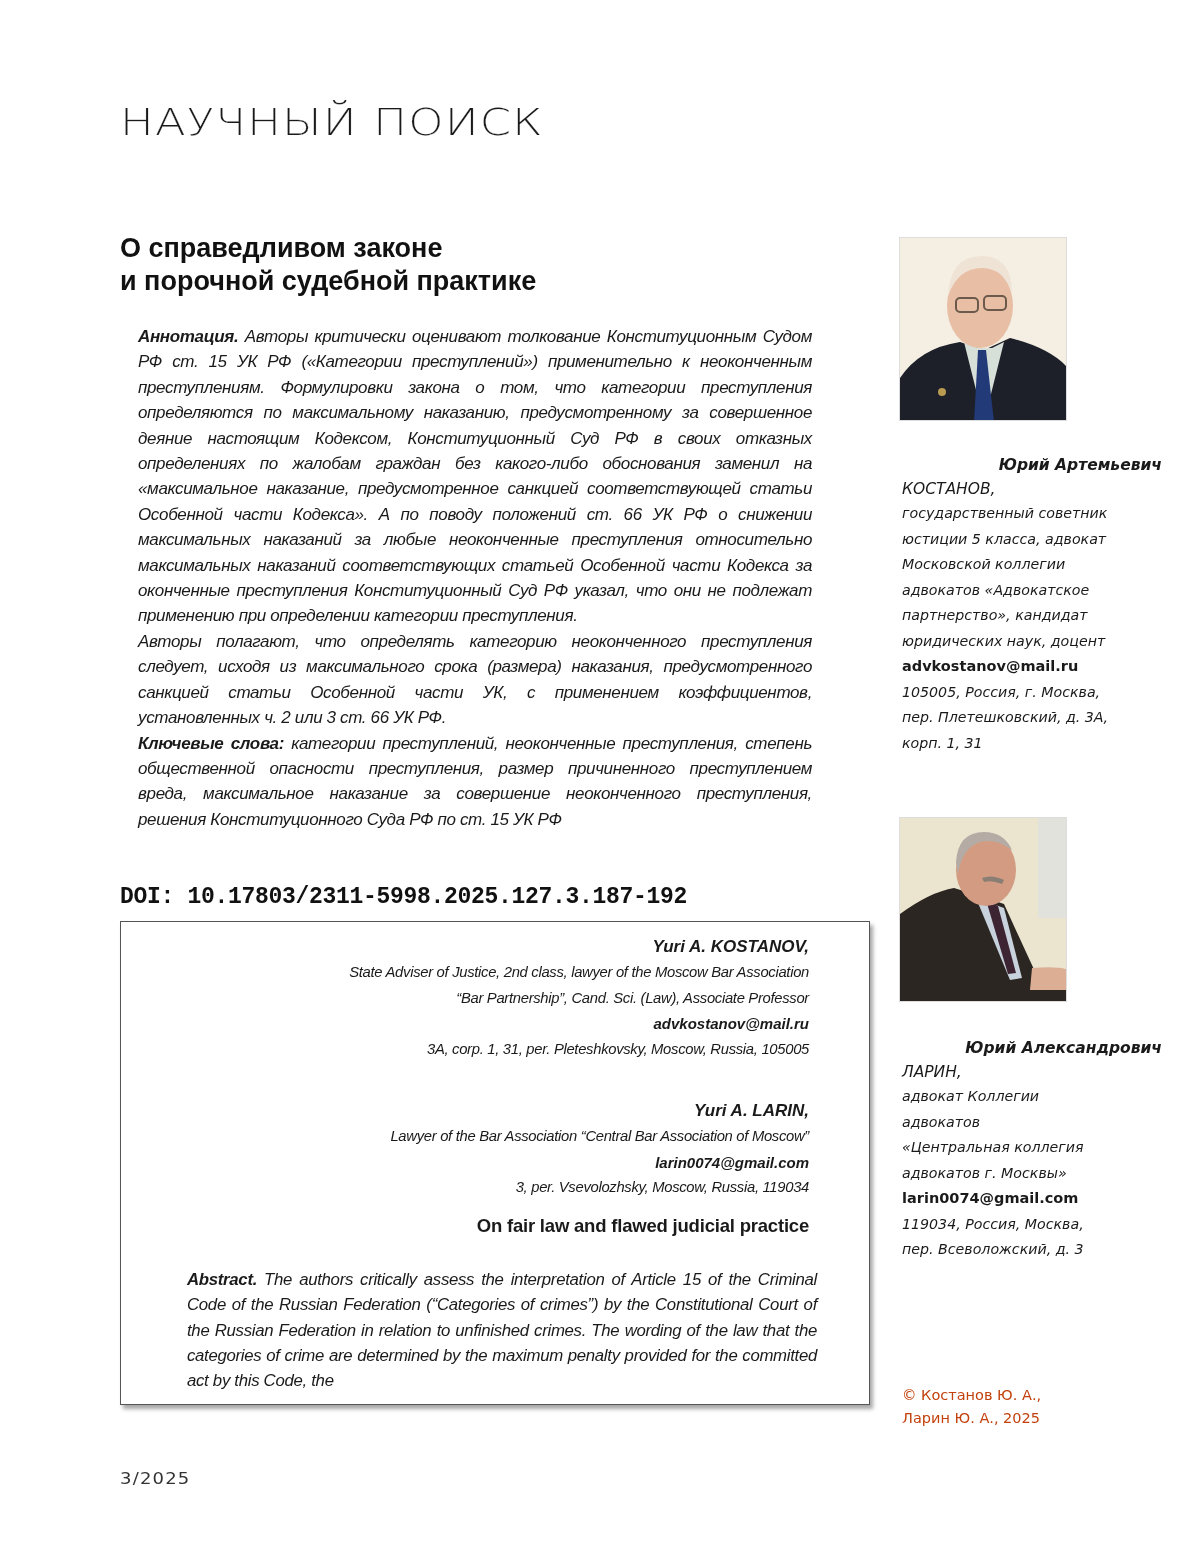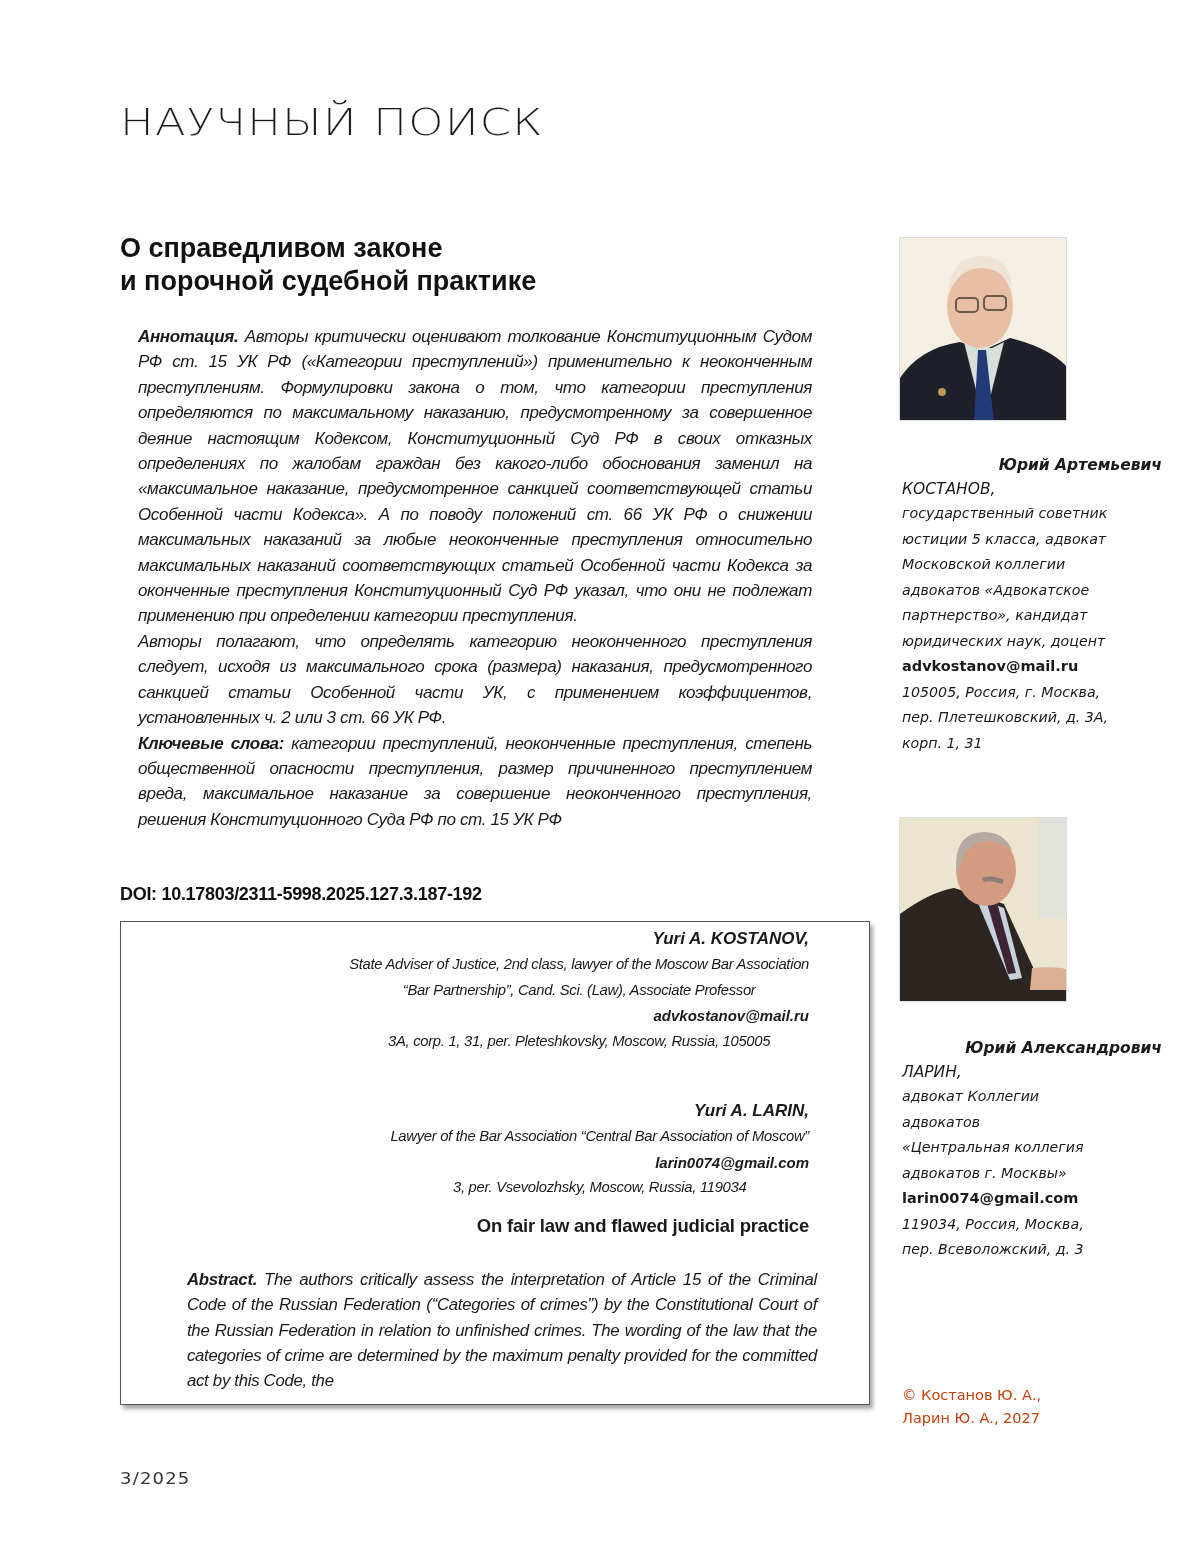--- a/index.html
+++ b/index.html
@@ -24,32 +24,32 @@
     position: absolute; left: 138px; top: 324px; width: 674px;
     font-family: "Liberation Sans", sans-serif; font-style: italic;
     font-size: 17px; line-height: 25.4px; color: #1a1a1a;
     text-align: justify; letter-spacing: -0.35px;
   }
   .annotation p { text-align: justify; text-align-last: left; }
   .annotation .lead { font-weight: bold; }
 
   .doi {
     position: absolute; left: 120px; top: 884px;
-    font-family: Liberation Sans, sans-serif; font-weight: bold;
-    font-size: 18px; color: #111; letter-spacing: -0.3px;
+    font-family: Liberation Mono, monospace; font-weight: bold;
+    font-size: 23px; color: #111; letter-spacing: -0.3px;
   }
 
   .en-box {
     position: absolute; left: 120px; top: 921px; width: 750px; height: 484px;
     border: 1px solid #555; background: #fff;
     box-shadow: 3px 4px 4px rgba(0,0,0,0.35);
   }
   .en-author { position: absolute; right: 60px; text-align: right; font-family: "Liberation Sans", sans-serif; }
   .en-author .name { font-weight: bold; font-style: italic; font-size: 17px; line-height: 26px; }
-  .en-author .line { font-style: italic; font-size: 14.8px; line-height: 25.5px; letter-spacing: -0.3px; text-align: center; }
+  .en-author .line { font-style: italic; font-size: 14.8px; line-height: 25.5px; letter-spacing: -0.3px; }
   .en-author .email { font-weight: bold; font-style: italic; font-size: 15px; line-height: 25.5px; }
   .en-title {
     position: absolute; right: 60px; top: 293px;
     font-family: "Liberation Sans", sans-serif; font-weight: bold; font-size: 18.5px; letter-spacing: -0.2px;
   }
   .en-abstract {
     position: absolute; left: 60px; top: 345px; width: 630px;
     font-family: "Liberation Sans", sans-serif; font-style: italic;
     font-size: 16.8px; line-height: 25.3px; text-align: justify; letter-spacing: -0.3px; margin-left: 6px;
   }
@@ -97,21 +97,21 @@
 
 <div class="annotation">
   <p><span class="lead">Аннотация.</span><span> Авторы критически оценивают толкование Конституционным Судом РФ ст. 15 УК РФ («Категории преступлений») применительно к неоконченным преступлениям. Формулировки закона о том, что категории преступления определяются по максимальному наказанию, предусмотренному за совершенное деяние настоящим Кодексом, Конституционный Суд РФ в своих отказных определениях по жалобам граждан без какого-либо обоснования заменил на «максимальное наказание, предусмотренное санкцией соответствующей статьи Особенной части Кодекса». А по поводу положений ст. 66 УК РФ о снижении максимальных наказаний за любые неоконченные преступления относительно максимальных наказаний соответствующих статьей Особенной части Кодекса за оконченные преступления Конституционный Суд РФ указал, что они не подлежат применению при определении категории преступления.</span></p>
   <p>Авторы полагают, что определять категорию неоконченного преступления следует, исходя из максимального срока (размера) наказания, предусмотренного санкцией статьи Особенной части УК, с применением коэффициентов, установленных ч. 2 или 3 ст. 66 УК РФ.</p>
   <p><span class="lead">Ключевые слова:</span><span> категории преступлений, неоконченные преступления, степень общественной опасности преступления, размер причиненного преступлением вреда, максимальное наказание за совершение неоконченного преступления, решения Конституционного Суда РФ по ст. 15 УК РФ</span></p>
 </div>
 
 <div class="doi">DOI: 10.17803/2311-5998.2025.127.3.187-192</div>
 
 <div class="en-box">
-  <div class="en-author" style="top:4px;margin-left:44px;">
+  <div class="en-author" style="top:12px;margin-left:44px;">
     <div class="name">Yuri A. KOSTANOV,</div>
     <div class="line">State Adviser of Justice, 2nd class, lawyer of the Moscow Bar Association</div>
     <div class="line">“Bar Partnership”, Cand. Sci. (Law), Associate Professor</div>
     <div class="email">advkostanov@mail.ru</div>
     <div class="line">3A, corp. 1, 31, per. Pleteshkovsky, Moscow, Russia, 105005</div>
   </div>
   <div class="en-author" style="top:164px;margin-top:12px;">
     <div class="name">Yuri A. LARIN,</div>
     <div class="line">Lawyer of the Bar Association “Central Bar Association of Moscow”</div>
     <div class="email">larin0074@gmail.com</div>
@@ -171,16 +171,16 @@
   <div class="line">адвокатов</div>
   <div class="line">«Центральная коллегия</div>
   <div class="line">адвокатов г. Москвы»</div>
   <div class="email">larin0074@gmail.com</div>
   <div class="line">119034, Россия, Москва,</div>
   <div class="line">пер. Всеволожский, д. 3</div>
 </div>
 
 <div class="copyright">
   <div>© Костанов Ю. А.,</div>
-  <div>Ларин Ю. А., 2027</div>
+  <div>Ларин Ю. А., 2025</div>
 </div>
 
 <div class="issue">3/2025</div>
 
 </body></html>

